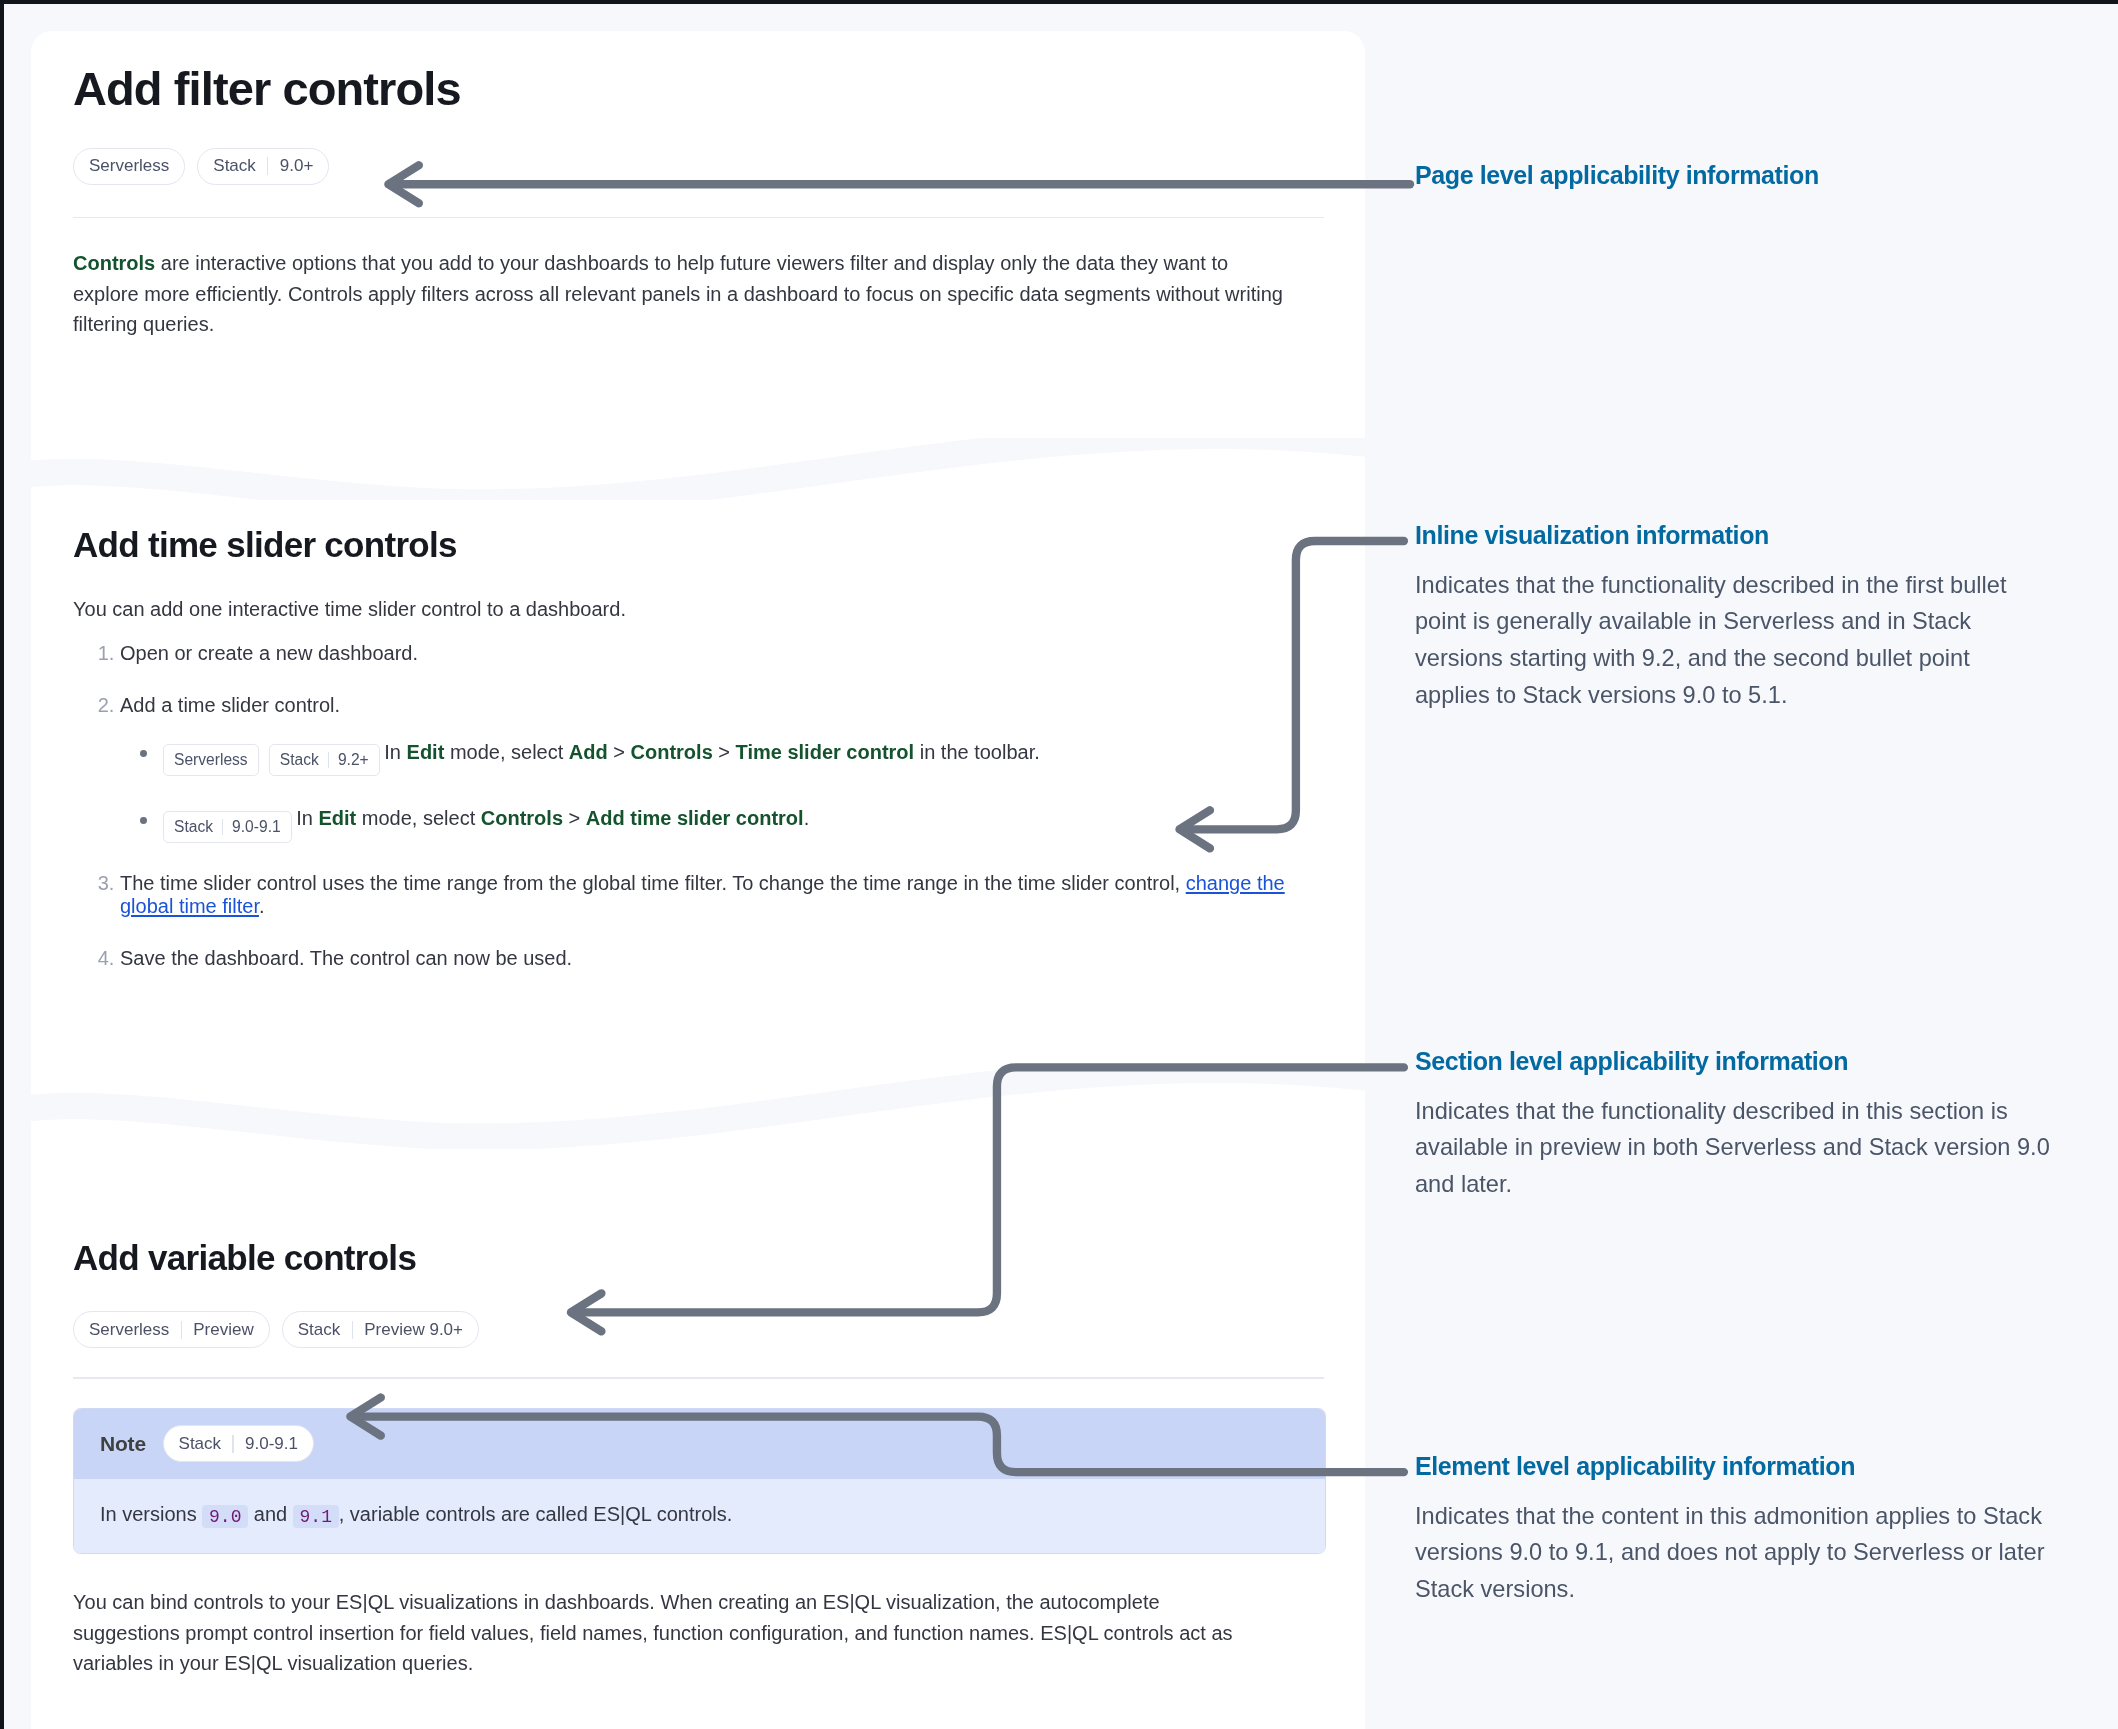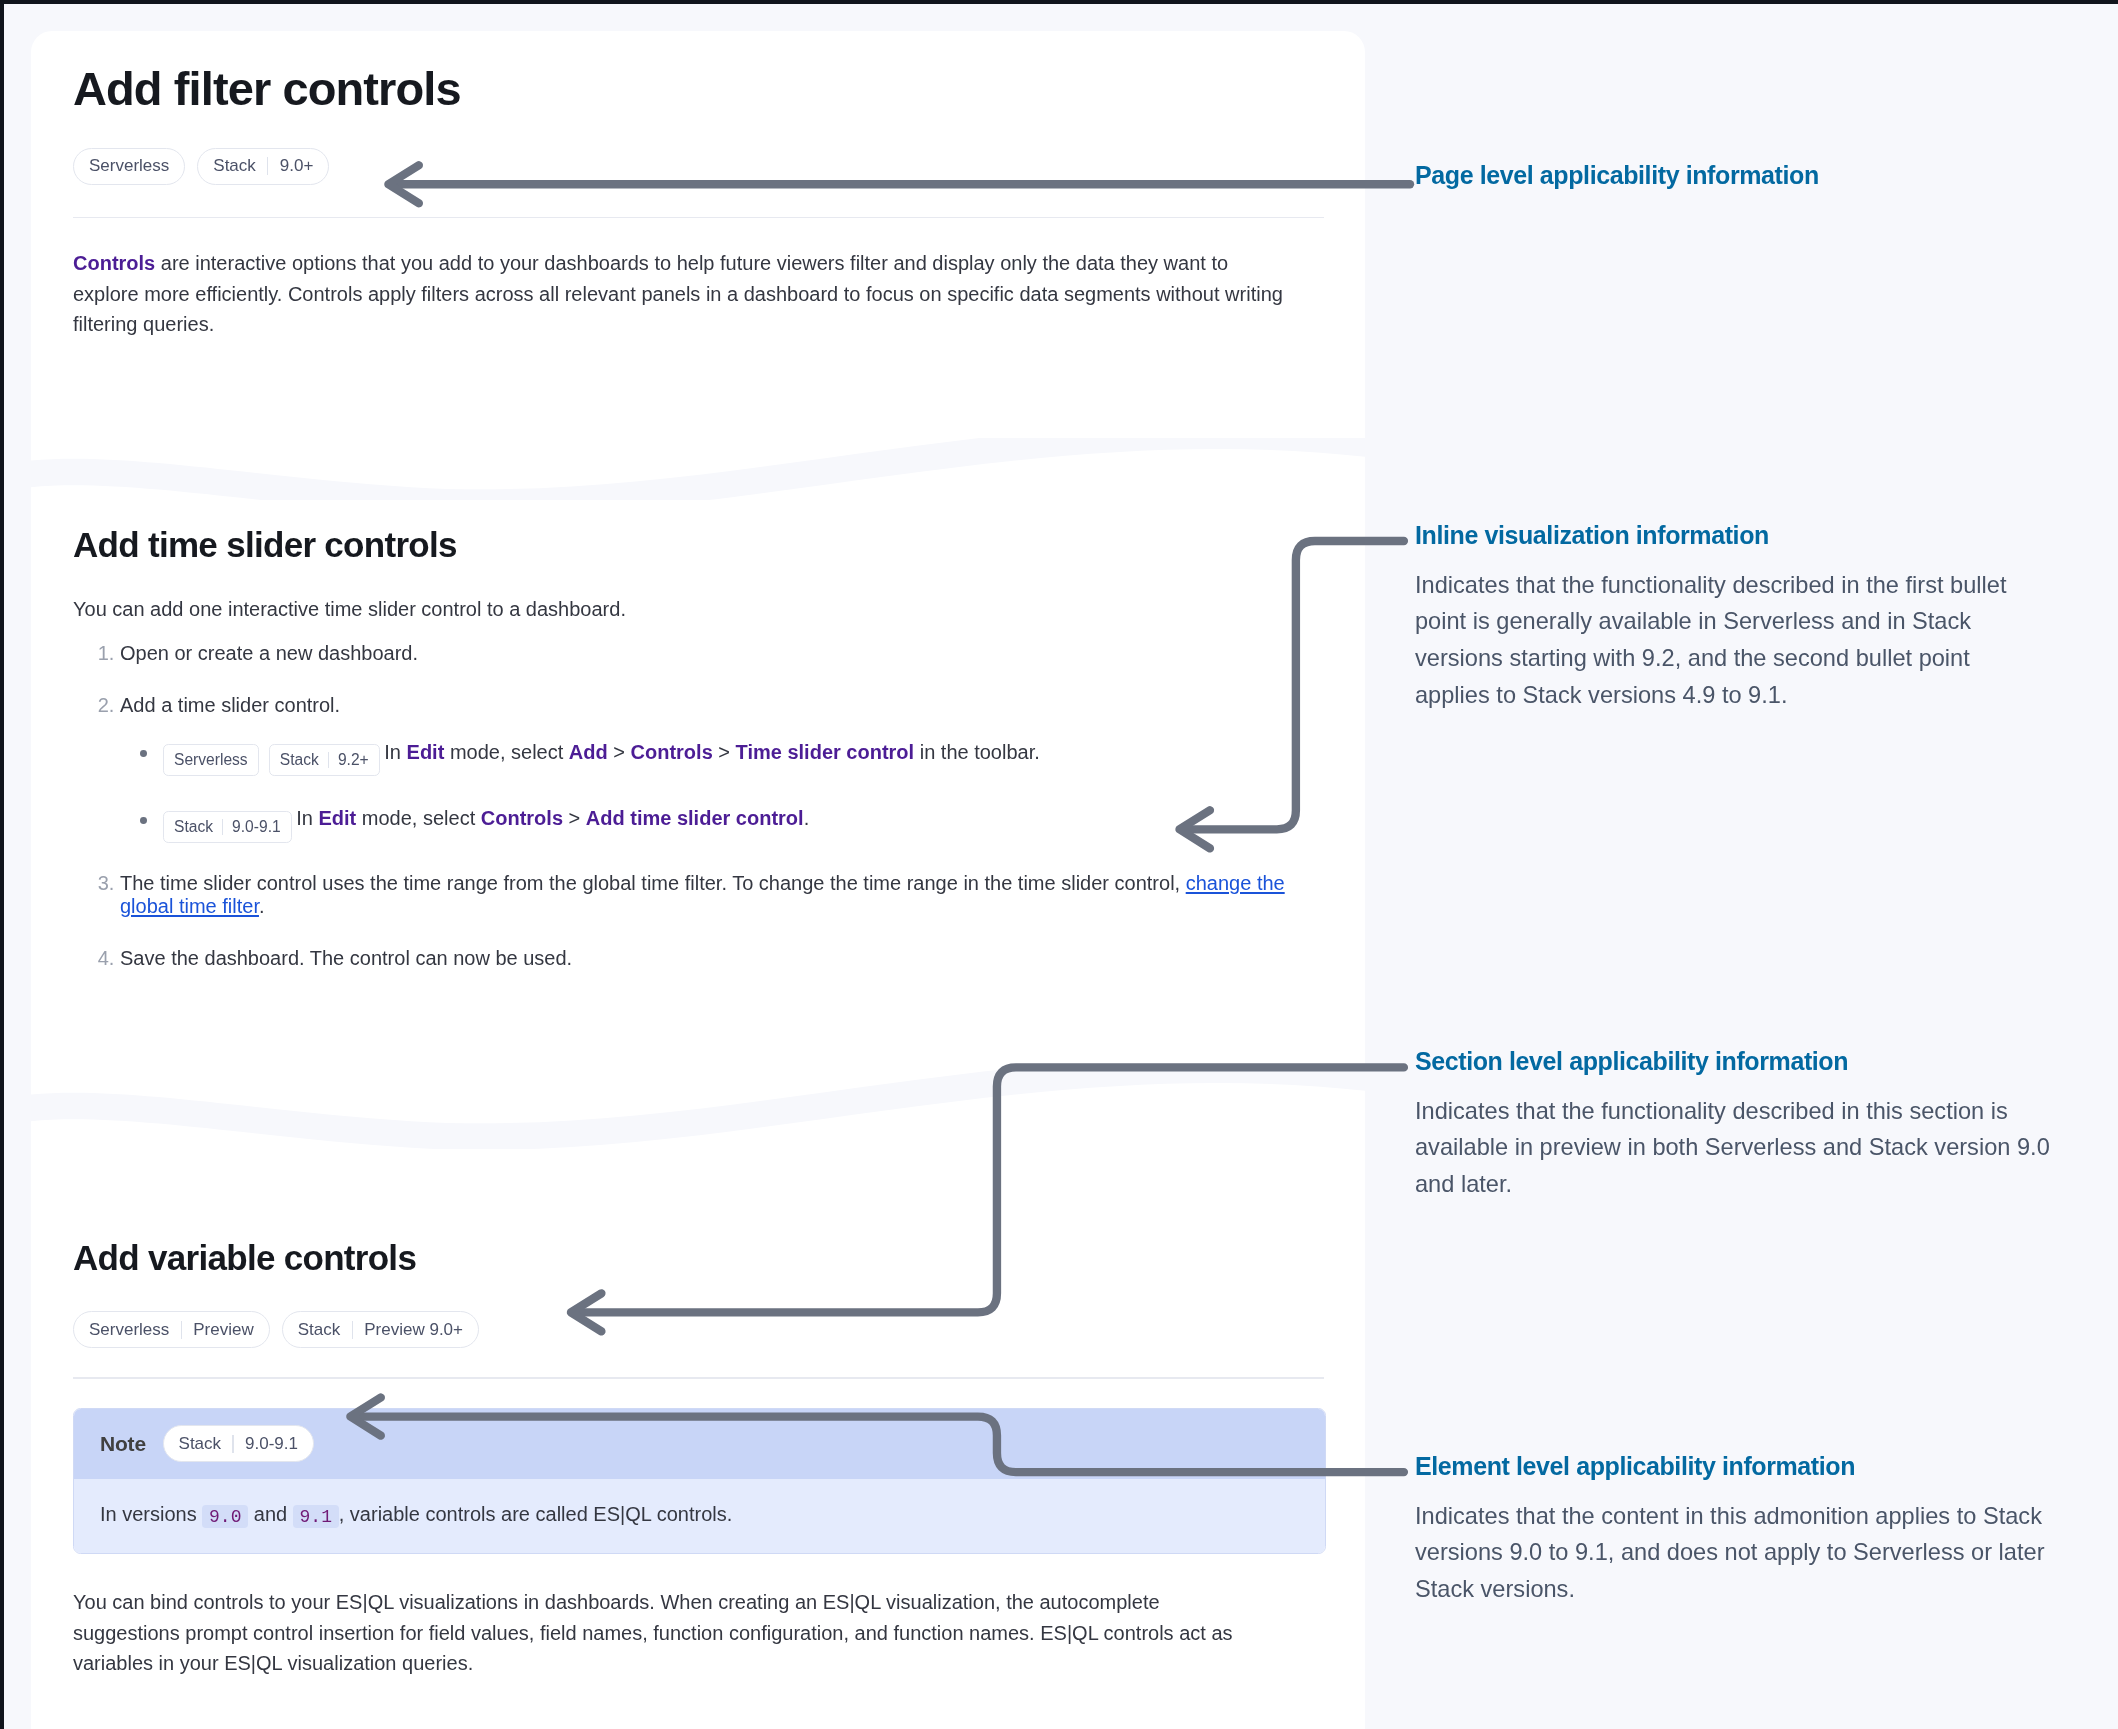--- a/index.html
+++ b/index.html
@@ -107,21 +107,21 @@
   ol.steps>li{margin:0 0 29px 0;color:#9aa0ad;font-size:20px;}
   ol.steps>li>span.txt{color:#343741;display:inline;}
   ol.steps>li:last-child{margin-bottom:0;}
   ul.subs{margin:20px 0 26px 0;padding:0 0 0 43px;list-style:none;}
   ul.subs>li{position:relative;margin:0 0 27px 0;font-size:20px;line-height:1.5;color:#343741;}
   ul.subs>li:last-child{margin-bottom:0;}
   ul.subs>li:before{
     content:"";position:absolute;left:-23px;top:13.7px;
     width:6.8px;height:6.8px;border-radius:50%;background:#6b7280;
   }
-  b{font-weight:700;color:#4c1d95;}
+  b{font-weight:700;color:#14532d;}
 
   
   .note{
     width:1251px;border-radius:7.6px;overflow:hidden;
     border:0.8px solid #cfd9f5;
   }
   .note-head{
     background:#c8d5f7;
     display:flex;align-items:center;gap:16.7px;
     padding:16.7px 26px;
@@ -280,21 +280,21 @@
       <path d="M495,1832 L455,1857 L495,1882"></path>
     </g>
   </svg>
 
   <div class="anno" style="top:156px;">
     <h3>Page level applicability information</h3>
   </div>
 
   <div class="anno" style="top:516px;">
     <h3>Inline visualization information</h3>
-    <p>Indicates that the functionality described in the first bullet point is generally available in Serverless and in Stack versions starting with 9.2, and the second bullet point applies to Stack versions 4.9 to 9.1.</p>
+    <p>Indicates that the functionality described in the first bullet point is generally available in Serverless and in Stack versions starting with 9.2, and the second bullet point applies to Stack versions 9.0 to 5.1.</p>
   </div>
 
   <div class="anno" style="top:1042px;">
     <h3>Section level applicability information</h3>
     <p>Indicates that the functionality described in this section is available in preview in both Serverless and Stack version 9.0 and later.</p>
   </div>
 
   <div class="anno" style="top:1447px;">
     <h3>Element level applicability information</h3>
     <p>Indicates that the content in this admonition applies to Stack versions 9.0 to 9.1, and does not apply to Serverless or later Stack versions.</p>

